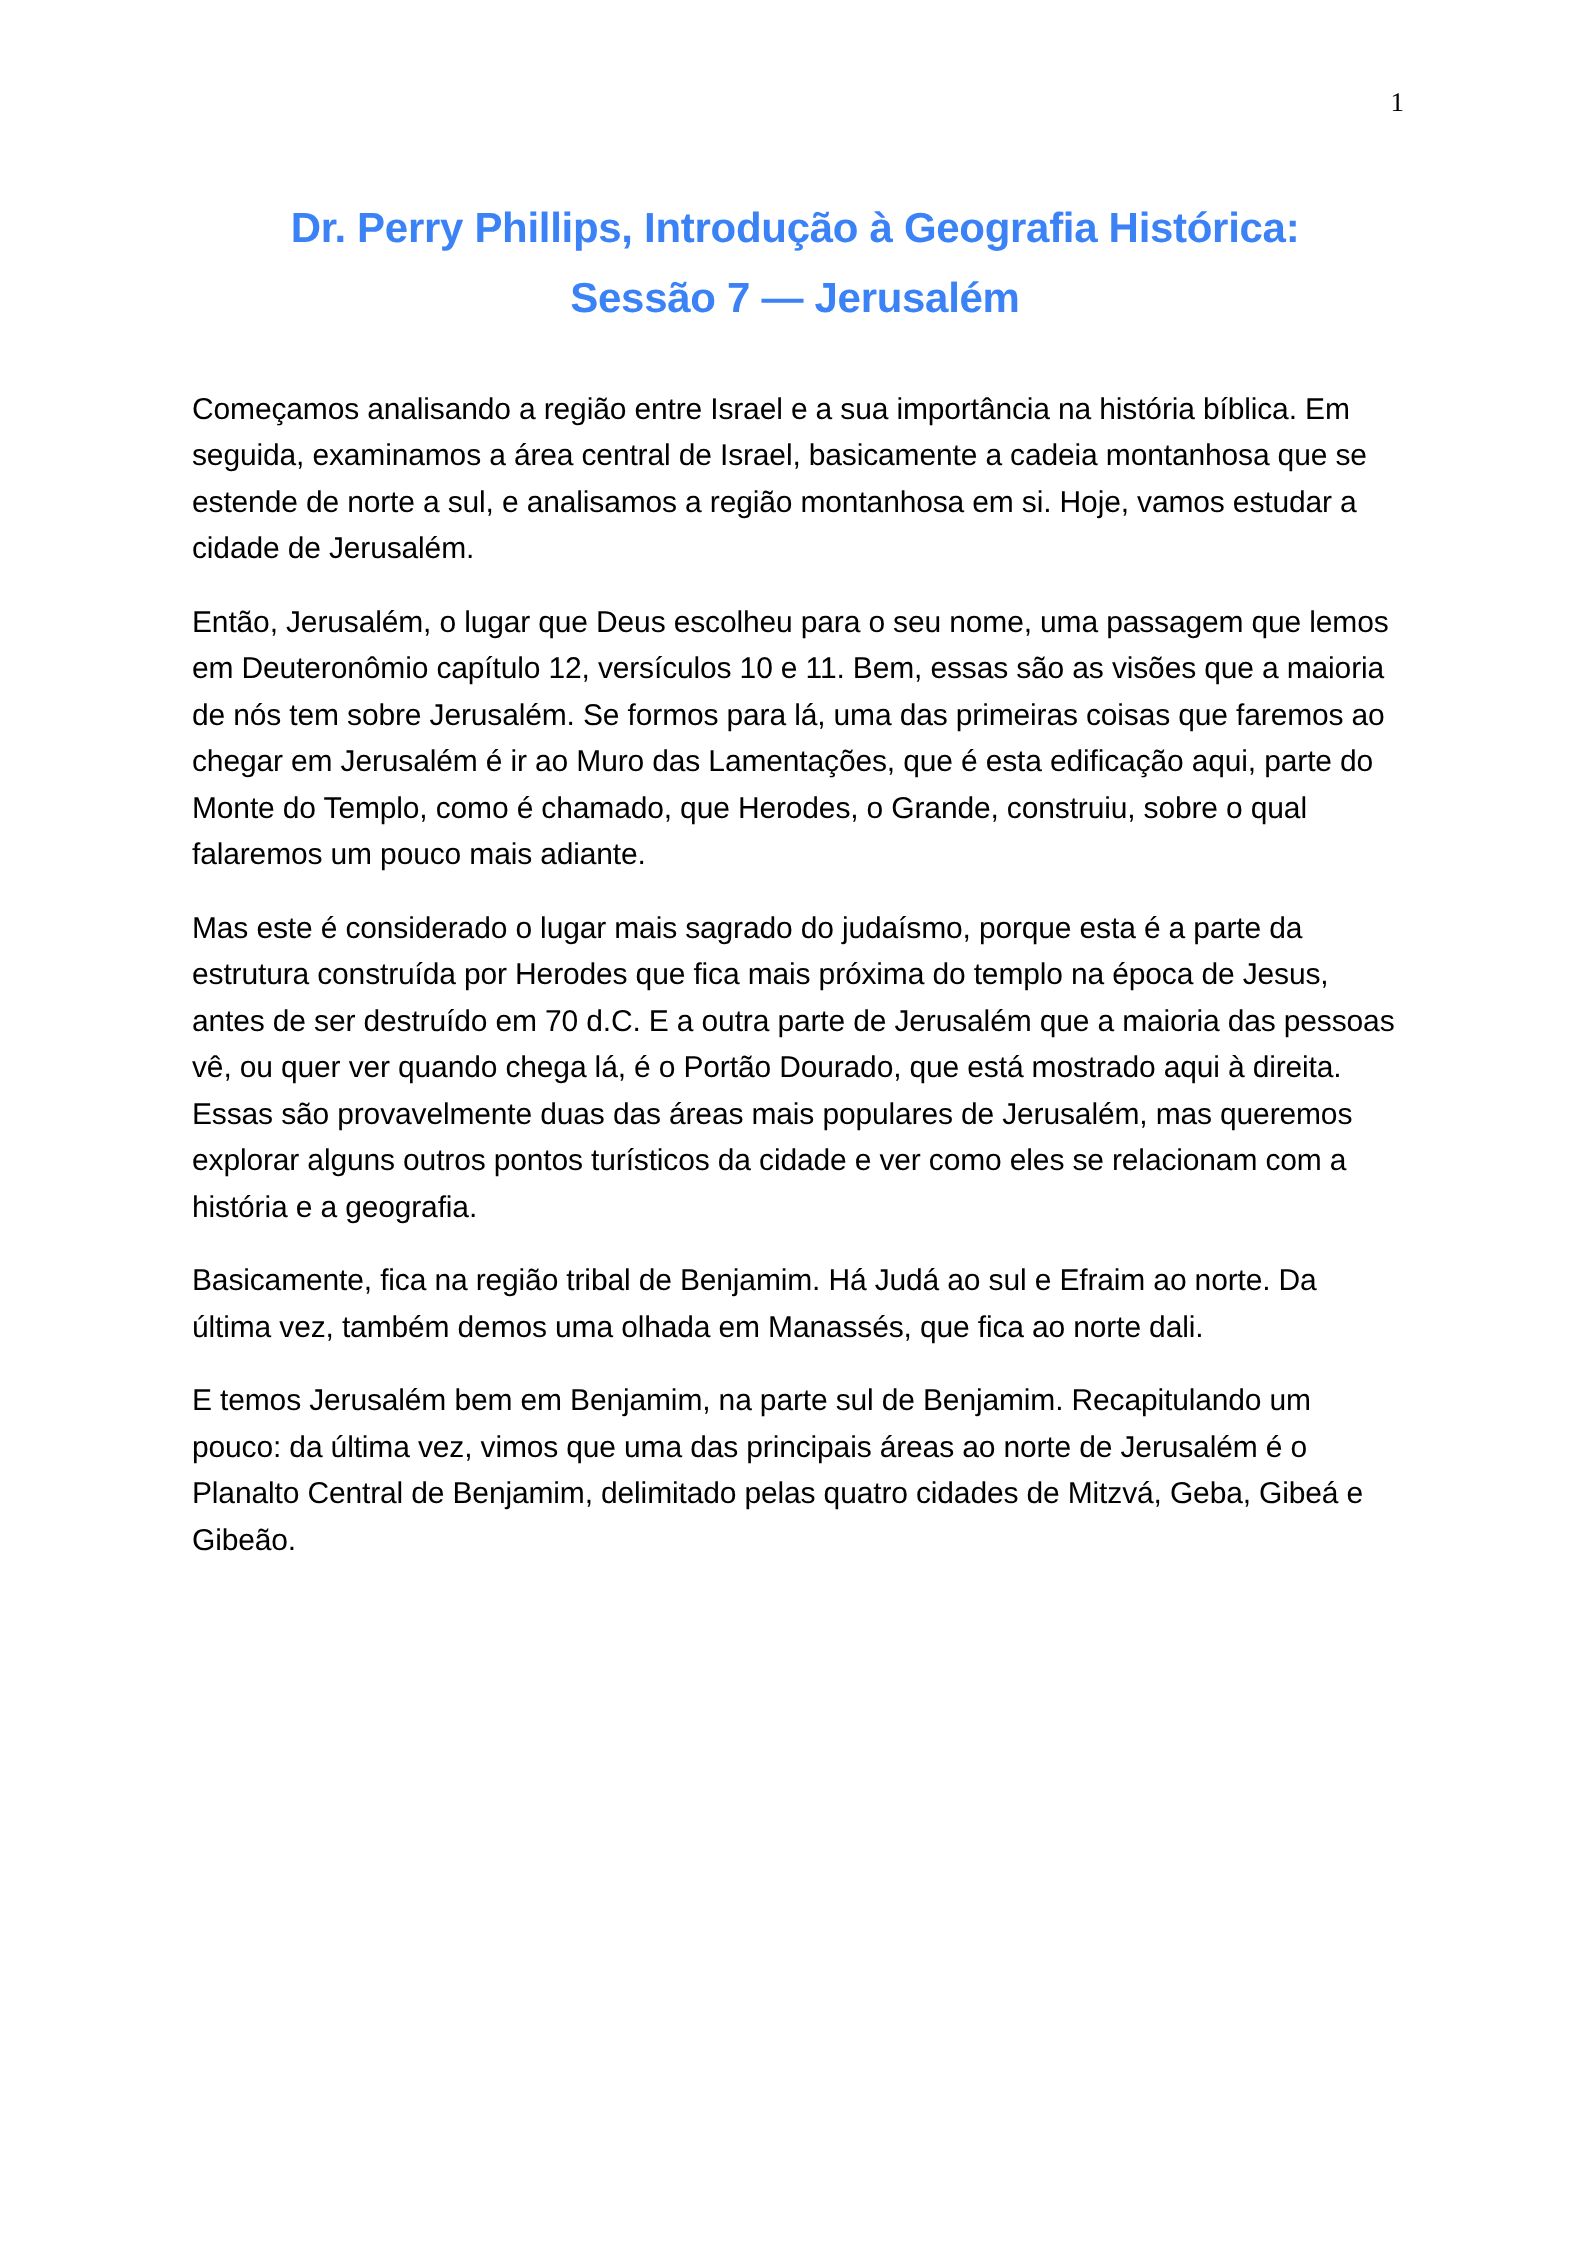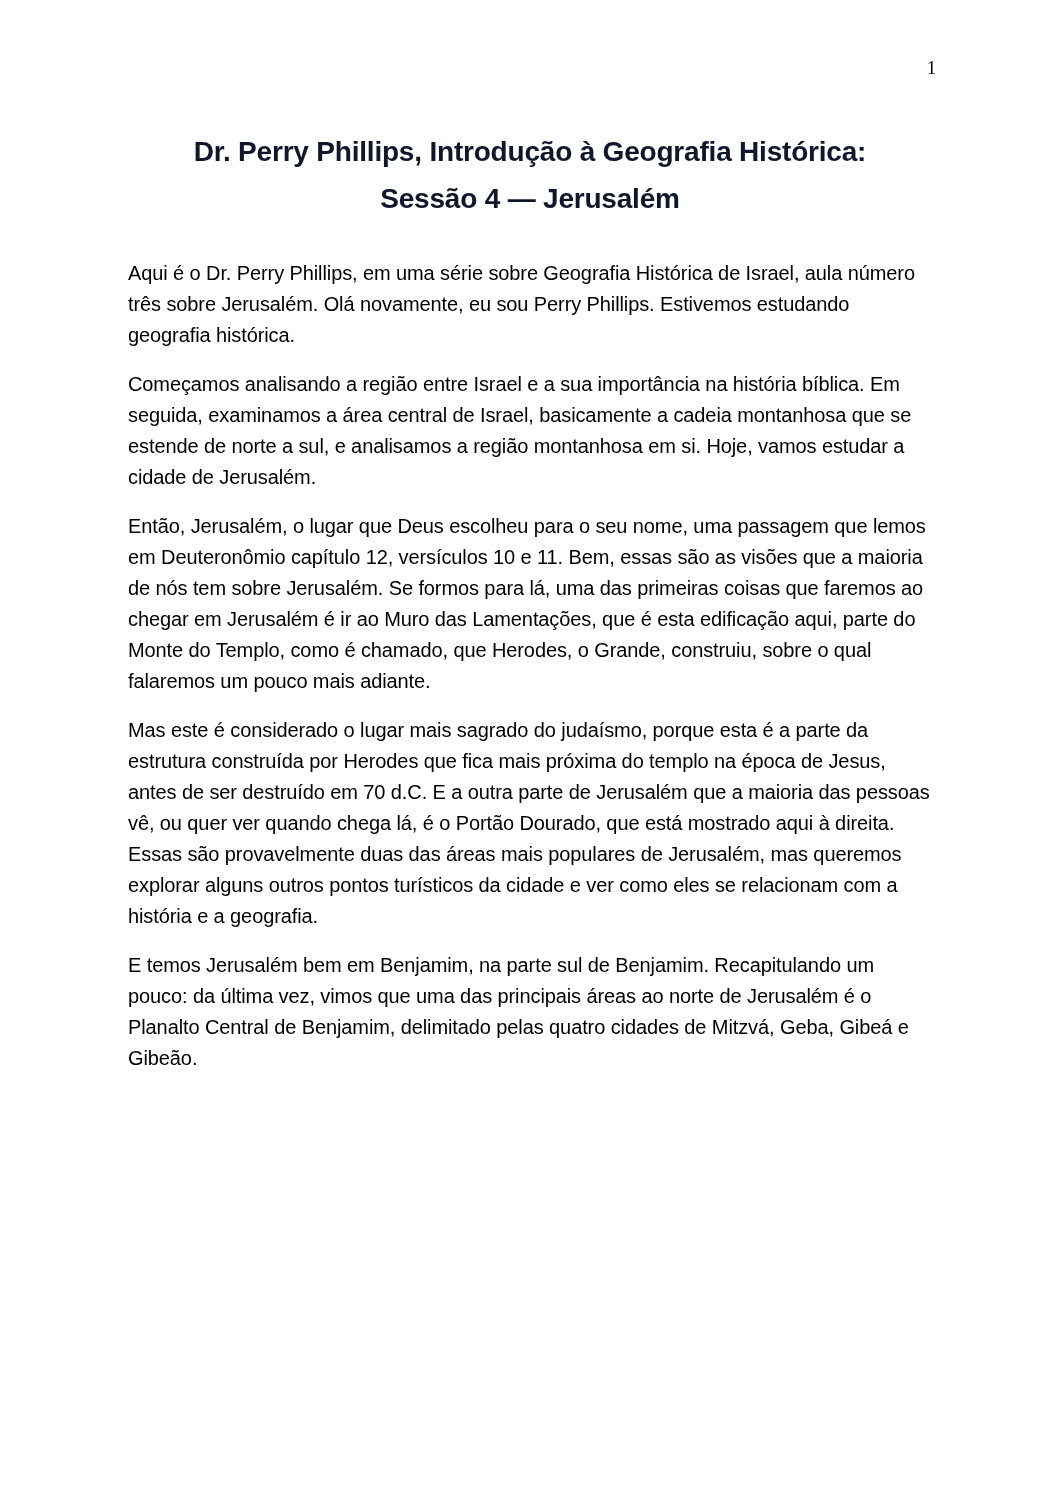--- a/index.html
+++ b/index.html
@@ -30,21 +30,21 @@
     top: 128px;
     width: 804px;
   }
   .doc-title {
     text-align: center;
     font-size: 28px;
     font-weight: bold;
     line-height: 47px;
     letter-spacing: -0.2px;
     margin: 0 0 36px 0;
-    color: #0f172a;
+    color: #3b82f6;
   }
   .doc-title .title-line {
     display: block;
   }
   .body-text p {
     font-size: 20px;
     line-height: 31px;
     letter-spacing: -0.1px;
     margin: 0 0 18px 0;
     text-align: left;
@@ -55,25 +55,25 @@
 <body>
 
 <div class="page">
 
   <div class="page-number">1</div>
 
   <div class="content">
 
     <h1 class="doc-title">
       <span class="title-line">Dr. Perry Phillips, Introdução à Geografia Histórica:</span>
-      <span class="title-line">Sessão 4 — Jerusalém</span>
+      <span class="title-line">Sessão 7 — Jerusalém</span>
     </h1>
 
     <div class="body-text">
-      <p>Aqui é o Dr. Perry Phillips, em uma série sobre Geografia Histórica de Israel, aula número três sobre Jerusalém. Olá novamente, eu sou Perry Phillips. Estivemos estudando geografia histórica.</p>
       <p>Começamos analisando a região entre Israel e a sua importância na história bíblica. Em seguida, examinamos a área central de Israel, basicamente a cadeia montanhosa que se estende de norte a sul, e analisamos a região montanhosa em si. Hoje, vamos estudar a cidade de Jerusalém.</p>
       <p>Então, Jerusalém, o lugar que Deus escolheu para o seu nome, uma passagem que lemos em Deuteronômio capítulo 12, versículos 10 e 11. Bem, essas são as visões que a maioria de nós tem sobre Jerusalém. Se formos para lá, uma das primeiras coisas que faremos ao chegar em Jerusalém é ir ao Muro das Lamentações, que é esta edificação aqui, parte do Monte do Templo, como é chamado, que Herodes, o Grande, construiu, sobre o qual falaremos um pouco mais adiante.</p>
       <p>Mas este é considerado o lugar mais sagrado do judaísmo, porque esta é a parte da estrutura construída por Herodes que fica mais próxima do templo na época de Jesus, antes de ser destruído em 70 d.C. E a outra parte de Jerusalém que a maioria das pessoas vê, ou quer ver quando chega lá, é o Portão Dourado, que está mostrado aqui à direita. Essas são provavelmente duas das áreas mais populares de Jerusalém, mas queremos explorar alguns outros pontos turísticos da cidade e ver como eles se relacionam com a história e a geografia.</p>
+      <p>Basicamente, fica na região tribal de Benjamim. Há Judá ao sul e Efraim ao norte. Da última vez, também demos uma olhada em Manassés, que fica ao norte dali.</p>
       <p>E temos Jerusalém bem em Benjamim, na parte sul de Benjamim. Recapitulando um pouco: da última vez, vimos que uma das principais áreas ao norte de Jerusalém é o Planalto Central de Benjamim, delimitado pelas quatro cidades de Mitzvá, Geba, Gibeá e Gibeão.</p>
     </div>
 
   </div>
 </div>
 
 </body></html>

